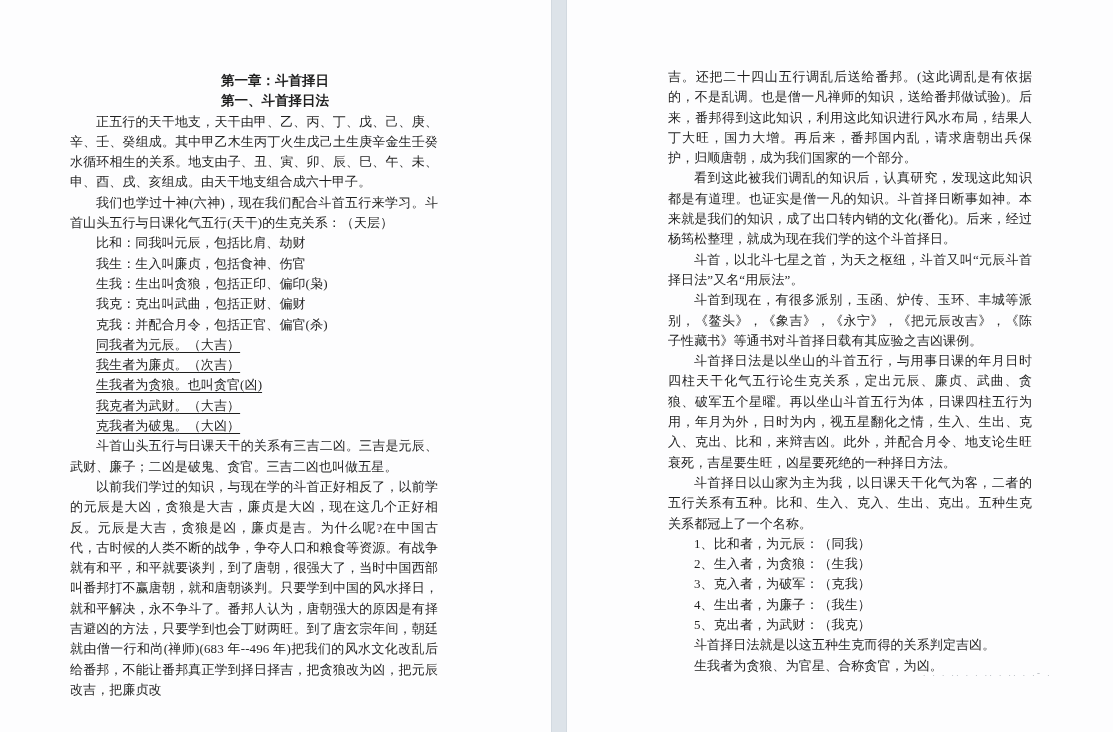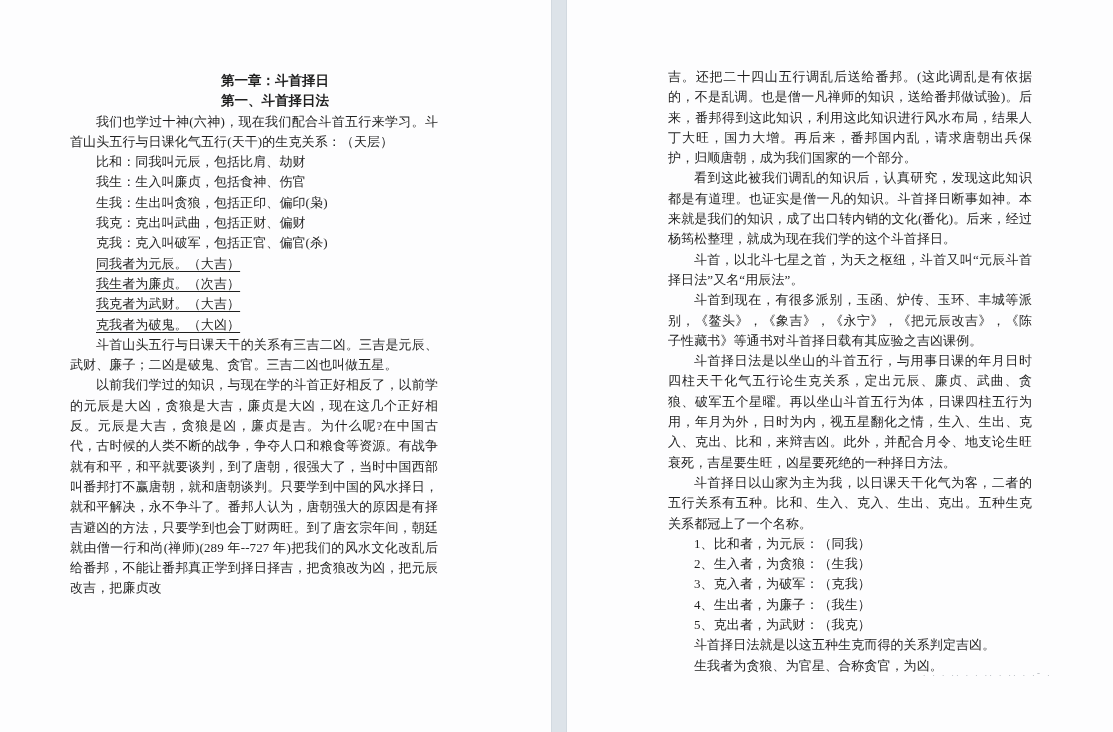--- a/index.html
+++ b/index.html
@@ -80,32 +80,34 @@
 
 <div class="viewport">
 
   <div class="page page-left">
     <div class="block">
       <div class="titles">
         <h1 class="doc-title">第一章：斗首择日</h1>
         <h2 class="doc-subtitle">第一、斗首择日法</h2>
       </div>
       <div class="body-text">
+        <p class="ind">正五行的天干地支，天干由甲、乙、丙、丁、戊、己、庚、辛、壬、癸组成。其中甲乙木生丙丁火生戊己土生庚辛金生壬癸水循环相生的关系。地支由子、丑、寅、卯、辰、巳、午、未、申、酉、戌、亥组成。由天干地支组合成六十甲子。</p>
         <p class="ind">我们也学过十神(六神)，现在我们配合斗首五行来学习。斗首山头五行与日课化气五行(天干)的生克关系：（天层）</p>
         <p class="ind">比和：同我叫元辰，包括比肩、劫财</p>
         <p class="ind">我生：生入叫廉贞，包括食神、伤官</p>
         <p class="ind">生我：生出叫贪狼，包括正印、偏印(枭)</p>
         <p class="ind">我克：克出叫武曲，包括正财、偏财</p>
-        <p class="ind">克我：克入叫破军，包括正官、偏官(杀)</p>
+        <p class="ind">克我：并配合月令，包括正官、偏官(杀)</p>
         <p class="ind ul">同我者为元辰。（大吉）</p>
         <p class="ind ul">我生者为廉贞。（次吉）</p>
+        <p class="ind ul">生我者为贪狼。也叫贪官(凶)</p>
         <p class="ind ul">我克者为武财。（大吉）</p>
         <p class="ind ul">克我者为破鬼。（大凶）</p>
         <p class="ind">斗首山头五行与日课天干的关系有三吉二凶。三吉是元辰、武财、廉子；二凶是破鬼、贪官。三吉二凶也叫做五星。</p>
-        <p class="ind">以前我们学过的知识，与现在学的斗首正好相反了，以前学的元辰是大凶，贪狼是大吉，廉贞是大凶，现在这几个正好相反。元辰是大吉，贪狼是凶，廉贞是吉。为什么呢?在中国古代，古时候的人类不断的战争，争夺人口和粮食等资源。有战争就有和平，和平就要谈判，到了唐朝，很强大了，当时中国西部叫番邦打不赢唐朝，就和唐朝谈判。只要学到中国的风水择日，就和平解决，永不争斗了。番邦人认为，唐朝强大的原因是有择吉避凶的方法，只要学到也会丁财两旺。到了唐玄宗年间，朝廷就由僧一行和尚(禅师)(289 年--727 年)把我们的风水文化改乱后给番邦，不能让番邦真正学到择日择吉，把贪狼改为凶，把元辰改吉，把廉贞改</p>
+        <p class="ind">以前我们学过的知识，与现在学的斗首正好相反了，以前学的元辰是大凶，贪狼是大吉，廉贞是大凶，现在这几个正好相反。元辰是大吉，贪狼是凶，廉贞是吉。为什么呢?在中国古代，古时候的人类不断的战争，争夺人口和粮食等资源。有战争就有和平，和平就要谈判，到了唐朝，很强大了，当时中国西部叫番邦打不赢唐朝，就和唐朝谈判。只要学到中国的风水择日，就和平解决，永不争斗了。番邦人认为，唐朝强大的原因是有择吉避凶的方法，只要学到也会丁财两旺。到了唐玄宗年间，朝廷就由僧一行和尚(禅师)(683 年--496 年)把我们的风水文化改乱后给番邦，不能让番邦真正学到择日择吉，把贪狼改为凶，把元辰改吉，把廉贞改</p>
       </div>
     </div>
   </div>
 
   <div class="gutter"></div>
 
   <div class="page page-right">
     <div class="block">
       <div class="body-text">
         <p>吉。还把二十四山五行调乱后送给番邦。(这此调乱是有依据的，不是乱调。也是僧一凡禅师的知识，送给番邦做试验)。后来，番邦得到这此知识，利用这此知识进行风水布局，结果人丁大旺，国力大增。再后来，番邦国内乱，请求唐朝出兵保护，归顺唐朝，成为我们国家的一个部分。</p>

